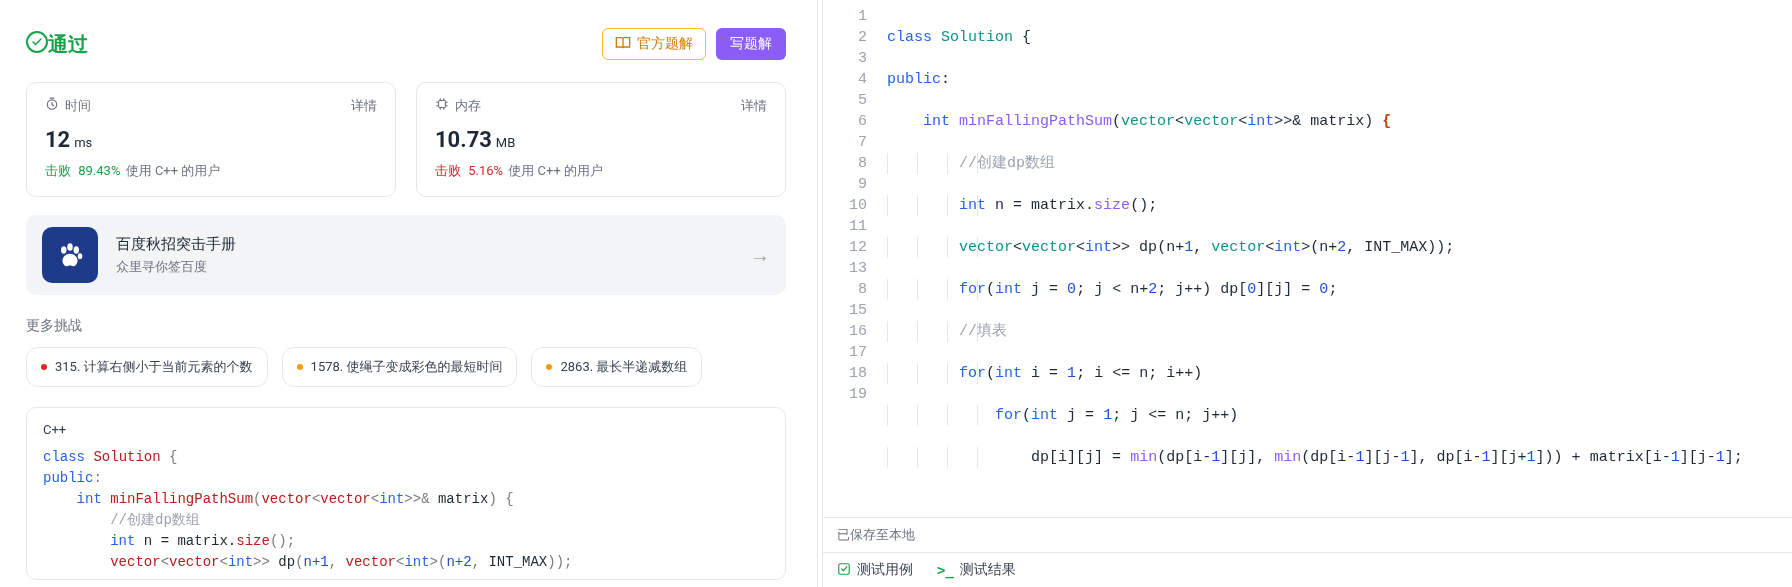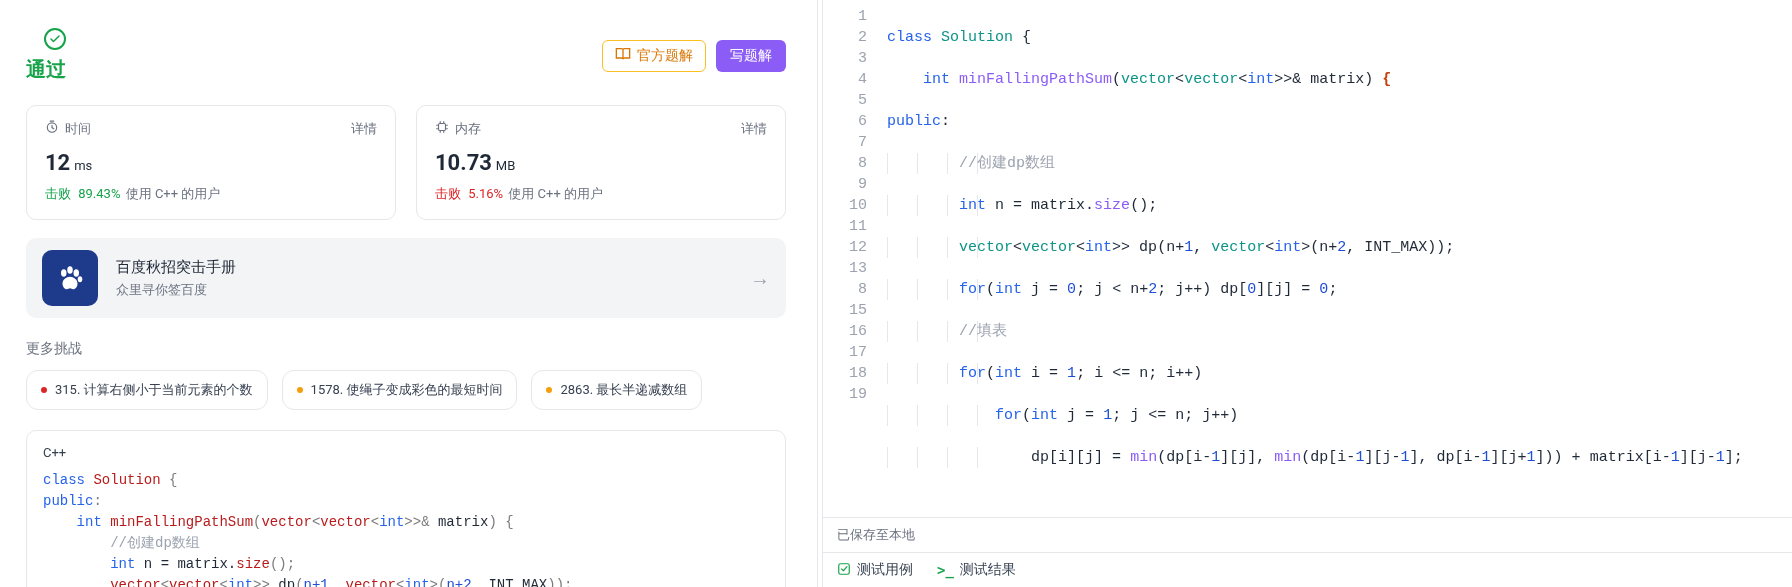--- a/index.html
+++ b/index.html
@@ -3,21 +3,21 @@
 <meta charset="utf-8">
 <style>
   * { box-sizing: border-box; margin:0; padding:0; }
   html,body { width:1792px; height:587px; font-family: -apple-system, BlinkMacSystemFont, "Segoe UI", Roboto, "Helvetica Neue", Arial, "PingFang SC", "Microsoft YaHei", sans-serif; background:#fff; overflow:hidden; color:#262626; }
 
   .root { display:flex; width:100%; height:100%; }
 
   
   .left-panel { width:812px; height:100%; background:#fff; padding:0 26px 0 26px; overflow:hidden; }
   .status-row { display:flex; align-items:center; justify-content:space-between; margin-top:28px; }
-  .status-left { display:flex; align-items:flex-end; gap:6px;flex-direction:column; }
+  .status-left { display:flex; align-items:flex-start; gap:0; }
   .status-title { color:#16a34a; font-size:20px; font-weight:600; }
   .status-icon-circle { width:22px; height:22px; border:2.2px solid #16a34a; border-radius:50%; display:flex; align-items:center; justify-content:center; }
   .status-icon-circle svg { width:12px; height:12px; }
   .status-buttons { display:flex; gap:10px; }
   .btn-official { border:1px solid #fbbf24; color:#d97706; background:#fff; border-radius:6px; padding:6px 12px; font-size:14px; display:flex; align-items:center; gap:6px; cursor:pointer; }
   .btn-write { background:#8b5cf6; color:#fff; border:none; border-radius:6px; padding:6px 14px; font-size:14px; cursor:pointer; }
 
   .metrics-row { display:flex; gap:20px; margin-top:22px; }
   .metric-card { flex:1; border:1px solid #e5e7eb; border-radius:10px; padding:14px 18px 16px 18px; }
   .metric-top { display:flex; align-items:center; justify-content:space-between; color:#6b7280; font-size:13px; }
@@ -240,22 +240,22 @@
           <div>13</div>
           <div>8</div>
           <div>15</div>
           <div>16</div>
           <div>17</div>
           <div>18</div>
           <div>19</div>
         </div>
       <div class="code-area">
 <div class="code-line"><span class="kw">class</span> <span class="typ2">Solution</span> {</div>
+<div class="code-line"><span class="kw">public</span>:</div>
 <div class="code-line">    <span class="kw">int</span> <span class="fn2">minFallingPathSum</span>(<span class="typ2">vector</span>&lt;<span class="typ2">vector</span>&lt;<span class="kw">int</span>&gt;&gt;&amp; <span class="id">matrix</span>) <span class="br">{</span></div>
-<div class="code-line"><span class="kw">public</span>:</div>
 <div class="code-line indent-guide">        <span class="cmt2">//创建dp数组</span></div>
 <div class="code-line indent-guide">        <span class="kw">int</span> <span class="id">n</span> = <span class="id">matrix</span>.<span class="fn2">size</span>();</div>
 <div class="code-line indent-guide">        <span class="typ2">vector</span>&lt;<span class="typ2">vector</span>&lt;<span class="kw">int</span>&gt;&gt; <span class="id">dp</span>(<span class="id">n</span>+<span class="num2">1</span>, <span class="typ2">vector</span>&lt;<span class="kw">int</span>&gt;(<span class="id">n</span>+<span class="num2">2</span>, <span class="id">INT_MAX</span>));</div>
 <div class="code-line indent-guide">        <span class="kw">for</span>(<span class="kw">int</span> <span class="id">j</span> = <span class="num2">0</span>; <span class="id">j</span> &lt; <span class="id">n</span>+<span class="num2">2</span>; <span class="id">j</span>++) <span class="id">dp</span>[<span class="num2">0</span>][<span class="id">j</span>] = <span class="num2">0</span>;</div>
 <div class="code-line indent-guide">        <span class="cmt2">//填表</span></div>
 <div class="code-line indent-guide">        <span class="kw">for</span>(<span class="kw">int</span> <span class="id">i</span> = <span class="num2">1</span>; <span class="id">i</span> &lt;= <span class="id">n</span>; <span class="id">i</span>++)</div>
 <div class="code-line indent-guide">            <span class="kw">for</span>(<span class="kw">int</span> <span class="id">j</span> = <span class="num2">1</span>; <span class="id">j</span> &lt;= <span class="id">n</span>; <span class="id">j</span>++)</div>
 <div class="code-line indent-guide">                <span class="id">dp</span>[<span class="id">i</span>][<span class="id">j</span>] = <span class="fn2">min</span>(<span class="id">dp</span>[<span class="id">i</span>-<span class="num2">1</span>][<span class="id">j</span>], <span class="fn2">min</span>(<span class="id">dp</span>[<span class="id">i</span>-<span class="num2">1</span>][<span class="id">j</span>-<span class="num2">1</span>], <span class="id">dp</span>[<span class="id">i</span>-<span class="num2">1</span>][<span class="id">j</span>+<span class="num2">1</span>])) + <span class="id">matrix</span>[<span class="id">i</span>-<span class="num2">1</span>][<span class="id">j</span>-<span class="num2">1</span>];</div>
 
 

